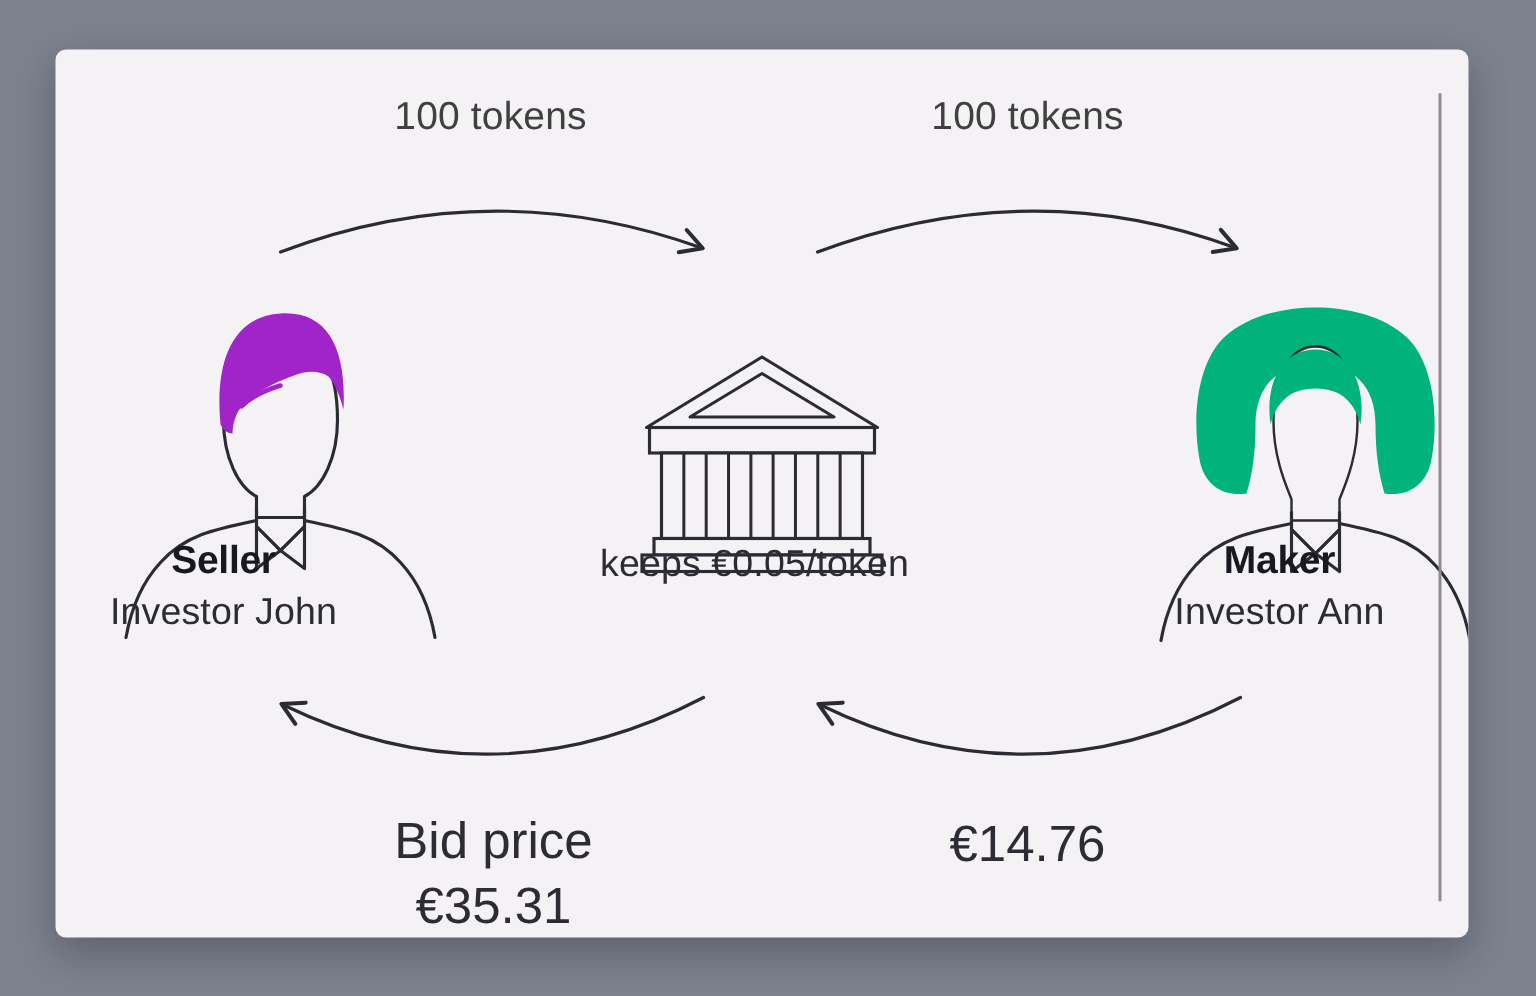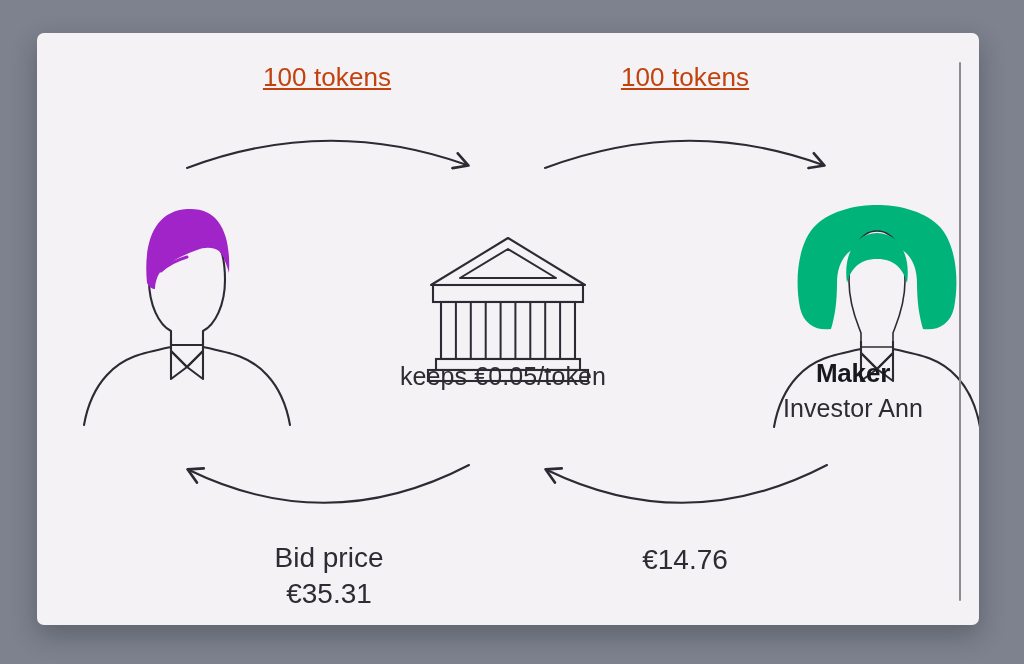--- a/index.html
+++ b/index.html
@@ -43,26 +43,25 @@
     top: 29px;
     width: 2px;
     height: 539px;
     background: #8d8b92;
     border-radius: 2px;
   }
   .flow-label {
     position: absolute;
     font-size: 26px;
     font-weight: 400;
-    color: #c2410c;
+    color: #404040;
     letter-spacing: 0.1px;
     white-space: nowrap;
     text-align: right;
     transform: translateX(-50%);
-    text-decoration: underline;
   }
   .node-caption {
     position: absolute;
     text-align: center;
     transform: translateX(-50%);
     white-space: nowrap;
   }
   .node-title {
     font-size: 26px;
     font-weight: 700;
@@ -76,21 +75,21 @@
     color: #2d2b33;
     letter-spacing: 0.1px;
     line-height: 1.25;
     margin-top: 3px;
   }
   .price-label {
     position: absolute;
     text-align: center;
     transform: translateX(-50%);
     white-space: nowrap;
-    font-size: 28px;
+    font-size: 34px;
     font-weight: 400;
     color: #2d2b33;
     line-height: 1.22;
   }
   .price-amount {
     margin-top: 2px;
   }
 </style>
 </head>
 <body>
@@ -207,20 +206,22 @@
       </g>
     </svg>
 
     <div class="scroll-rail"></div>
 
     <div class="flow-label" style="left:290px; top:29px;">100 tokens</div>
 
     <div class="flow-label" style="left:648px; top:29px;">100 tokens</div>
 
     <div class="node-caption" style="left:112px; top:325px;">
+      <div class="node-title">Seller</div>
+      <div class="node-sub">Investor John</div>
     </div>
 
     <div class="node-caption" style="left:466px; top:325px;">
       <div class="node-sub">keeps €0.05/token</div>
     </div>
 
     <div class="node-caption" style="left:816px; top:325px;">
       <div class="node-title">Maker</div>
       <div class="node-sub">Investor Ann</div>
     </div>

